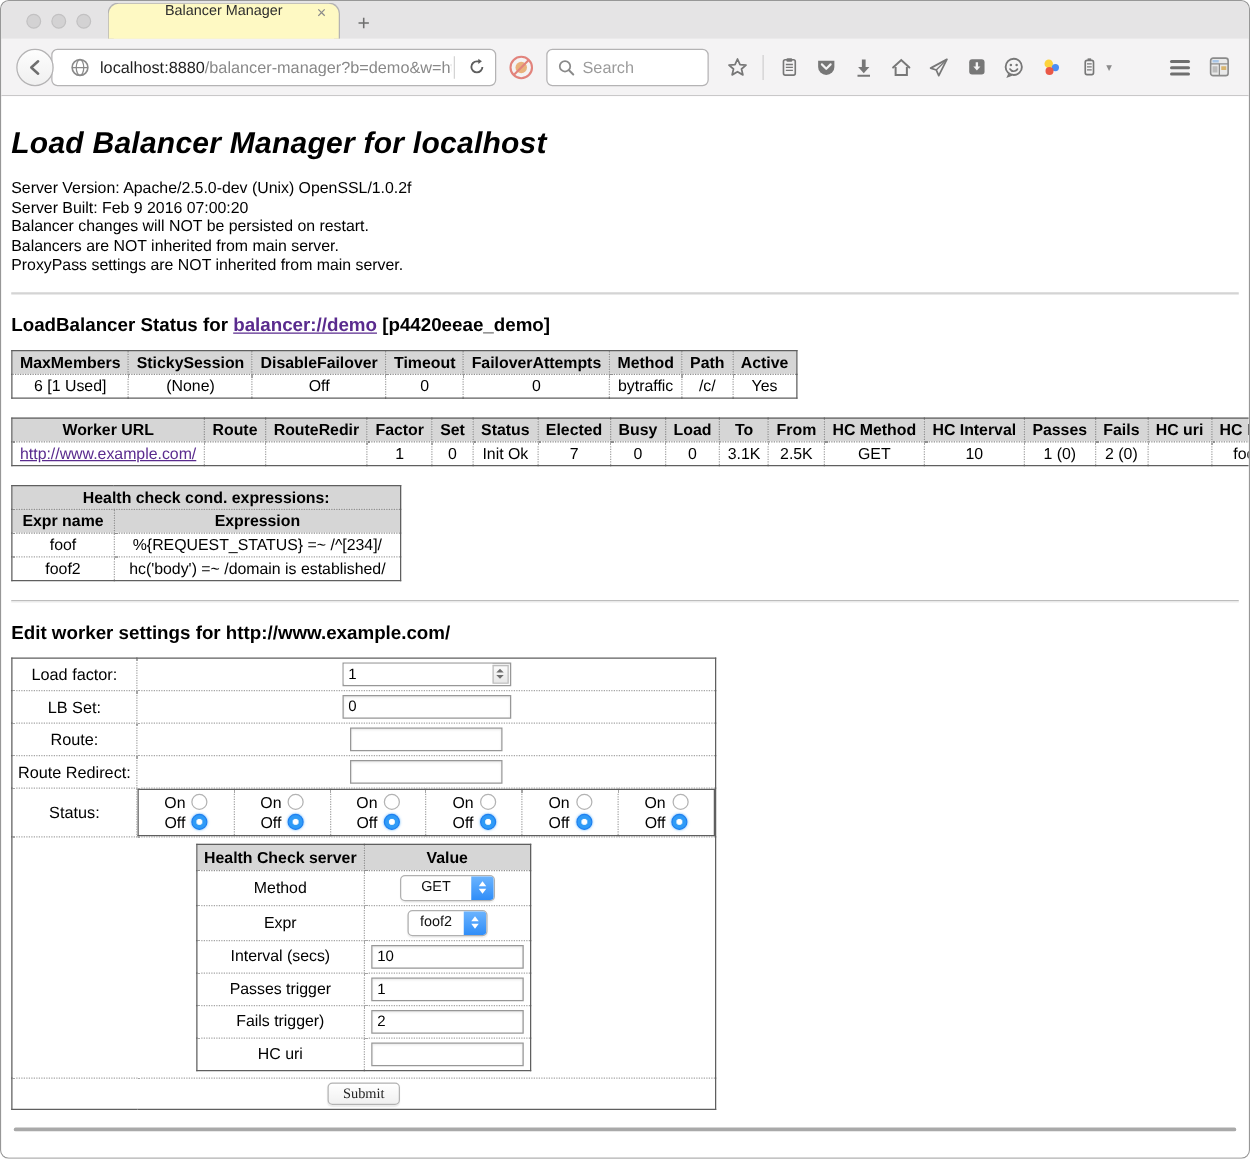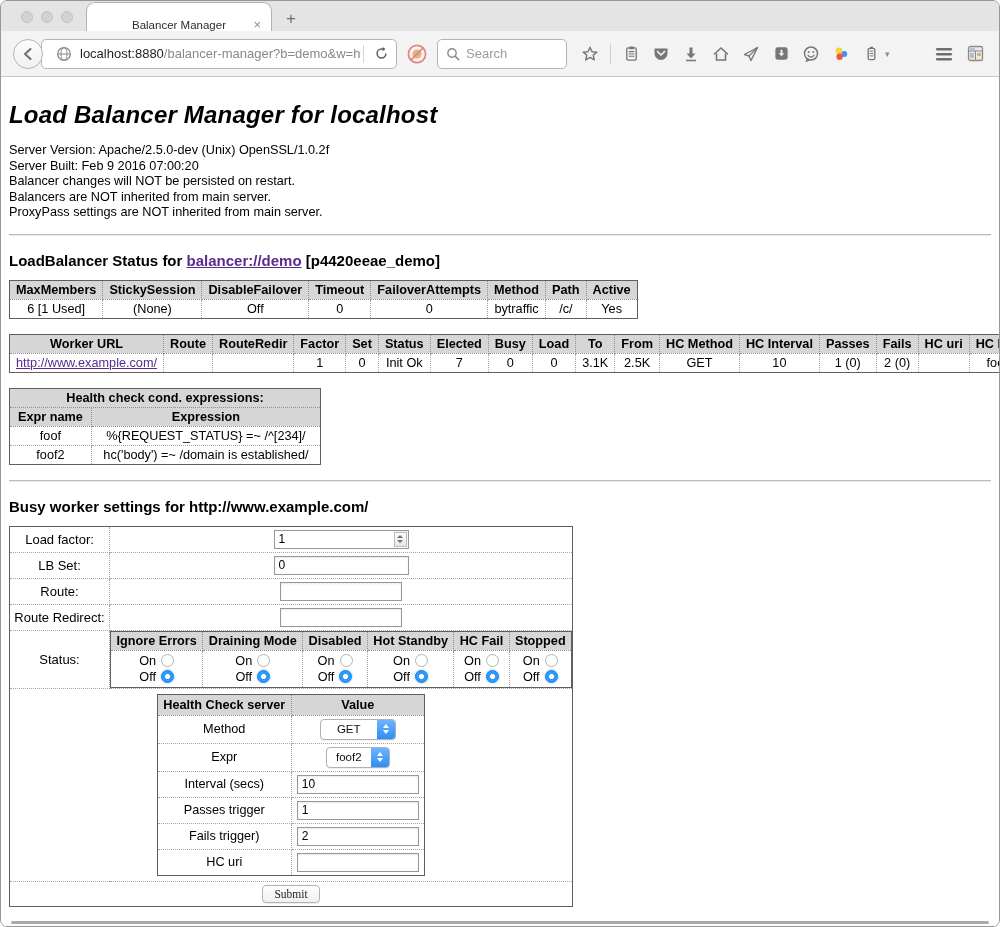--- a/index.html
+++ b/index.html
@@ -5,21 +5,21 @@
   * { box-sizing: border-box; }
   html,body { margin:0; padding:0; background:#fff; }
   body { font-family:"Liberation Sans", sans-serif; width:1000px; }
 
   .window { width:1000px; height:927px; border:1px solid #979797; border-radius:7px; overflow:hidden; background:#fff; display:flex; flex-direction:column; }
 
   
   .tabstrip { height:30px; background:#e5e4e5; display:flex; align-items:flex-end; position:relative; flex:0 0 auto; }
   .traffic { position:absolute; top:10px; left:20px; display:flex; gap:8px; }
   .traffic span { width:12px; height:12px; border-radius:50%; background:#d3d2d3; border:1px solid #c2c1c2; display:block; }
-  .tab { margin-left:85px; width:186px; height:29px; background:#ffffff; border:1px solid #b4b3b4; border-bottom:none; border-radius:9px 9px 0 0; display:flex; align-items:flex-end; justify-content:center; gap:10px; position:relative; }
+  .tab { margin-left:85px; width:186px; height:29px; background:#fef9c3; border:1px solid #b4b3b4; border-bottom:none; border-radius:9px 9px 0 0; display:flex; align-items:flex-start; justify-content:center; gap:10px; position:relative; }
   .tab-title { font-size:11.5px; color:#2d2d2d; }
   .tab-close { position:absolute; right:10px; color:#8a8a8a; font-size:13px; line-height:13px; cursor:default; }
   .newtab { margin-left:14px; margin-bottom:4px; color:#6f6f6f; font-size:17px; line-height:17px; }
 
   
   .navbar { height:46px; background:#f4f3f4; border-bottom:1px solid #c9c8c9; display:flex; align-items:center; padding:0 12px; gap:7px; flex:0 0 auto; }
   .back-btn { width:30px; height:30px; border-radius:50%; border:1px solid #b4b3b4; background:linear-gradient(#fdfdfd,#f0f0f0); display:flex; align-items:center; justify-content:center; margin-right:-9px; z-index:2; }
   .urlbar { height:30px; flex:0 0 356px; background:#fff; border:1px solid #b4b3b4; border-radius:5px; display:flex; align-items:center; padding-left:14px; overflow:hidden; }
   .urlbar .globe { margin-right:8px; flex:0 0 auto; }
   .url-text { font-size:13px; white-space:nowrap; overflow:hidden; flex:1 1 auto; }
@@ -337,21 +337,21 @@
         </tr>
         <tr>
           <td>foof2</td>
           <td>hc('body') =~ /domain is established/</td>
         </tr>
       </tbody>
     </table>
 
     <hr class="rule">
 
-    <h3 class="section">Busy worker settings for http://www.example.com/</h3>
+    <h3 class="section">Edit worker settings for http://www.example.com/</h3>
 
     <form>
     <table class="form-outer">
       <tbody>
         <tr>
           <td class="lblcol">Load factor:</td>
           <td>
             <span class="num-wrap">
               <input type="text" value="1" style="">
               <span class="spinner">
@@ -372,28 +372,20 @@
         <tr>
           <td class="lblcol">Route Redirect:</td>
           <td><input class="txt txt-sm" type="text" value="" style=""></td>
         </tr>
         <tr>
           <td class="lblcol">Status:</td>
           <td style="padding:0;">
             <table class="inner">
               <tbody>
                 <tr>
-                  <th>Ignore Errors</th>
-                  <th>Draining Mode</th>
-                  <th>Disabled</th>
-                  <th>Hot Standby</th>
-                  <th>HC Fail</th>
-                  <th>Stopped</th>
-                </tr>
-                <tr>
                   <td>
                     <div class="radio-line">
                           <span>On</span>
                           <input class="radio" type="radio" name="ie" style="">
                         </div>
                     <div class="radio-line">
                           <span>Off</span>
                           <input class="radio" type="radio" name="ie" checked="true" style="">
                         </div>
                   </td>

